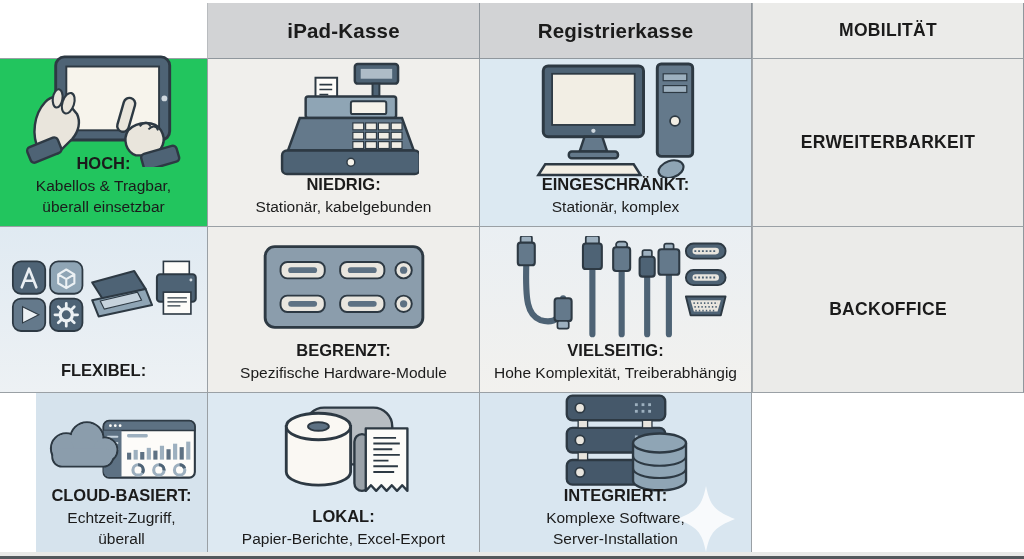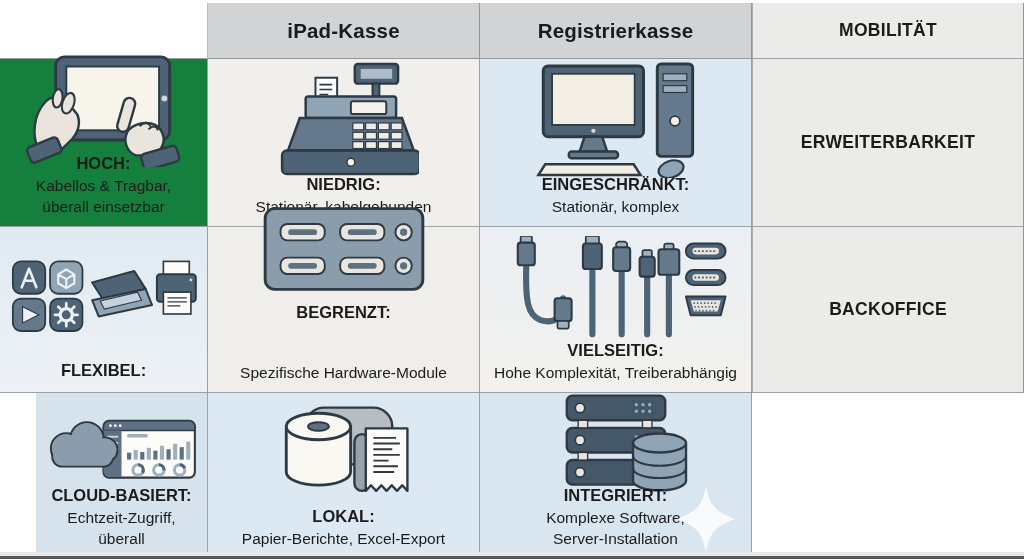--- a/index.html
+++ b/index.html
@@ -39,25 +39,25 @@
     position:relative;
     display:flex;flex-direction:column;align-items:center;justify-content:flex-end;
     border-right:1.5px solid #9aa0a5;border-bottom:1.5px solid #9aa0a5;
     box-sizing:border-box;
     padding:6px 8px 9px;
     text-align:center;
   }
   .icon-box{flex:1;display:flex;align-items:center;justify-content:center;width:100%;min-height:0;}
   .cell-title{font-weight:700;font-size:16.5px;margin-bottom:3px;line-height:1.15;}
   .cell-desc{font-size:15.5px;line-height:1.32;white-space:pre-line;}
-  .bg-a{background:#15803d;}
+  .bg-a{background:#22c55e;}
   .bg-b{background:#f0efec;}
   .bg-c{background:#dce9f2;}
   .bg-d{background:linear-gradient(180deg,#e0eaf2 0%,#edf1f4 100%);}
-  .bg-e{background:#efeeeb;gap:38px;}
+  .bg-e{background:#efeeeb;}
   .bg-f{background:linear-gradient(180deg,#eaeff3 0%,#f2f1ee 100%);}
   .bg-g{background:#d6e3ed;margin-left:36px;}
   .bg-h{background:#dde9f2;}
   .bg-i{background:#d9e6f0;}
   .bottom-edge{
     position:absolute;left:0;right:0;bottom:0;height:7px;
     background:linear-gradient(180deg,#e9e9e7 0,#e9e9e7 4px,#53585c 4px,#53585c 100%);
     pointer-events:none;
   }
   .sparkle{position:absolute;right:16px;bottom:6px;pointer-events:none;}

